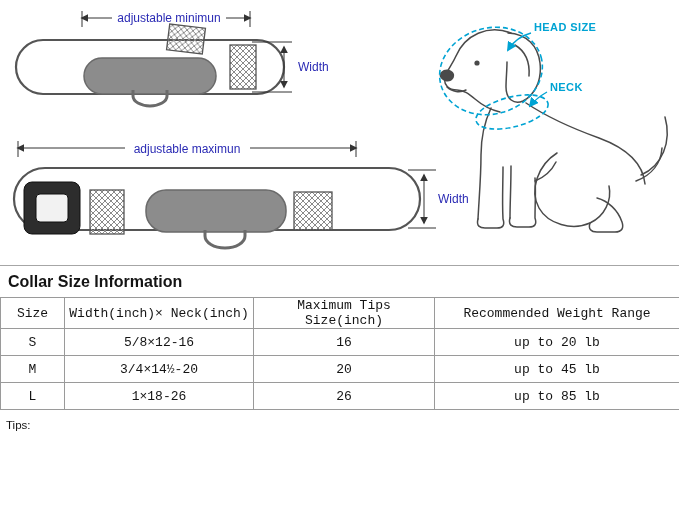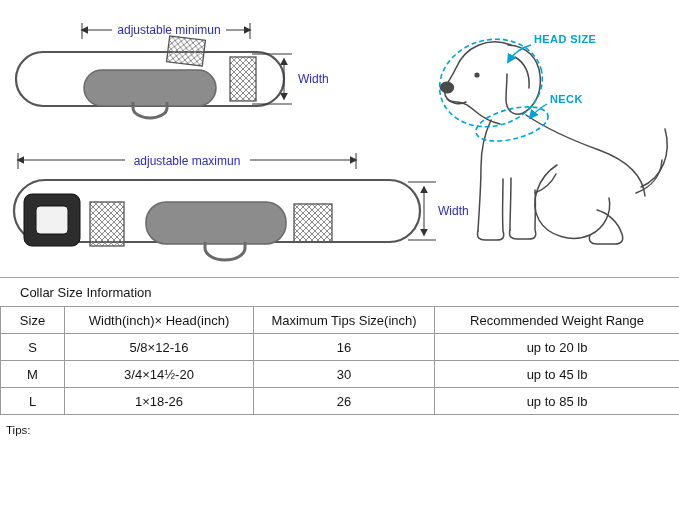--- a/index.html
+++ b/index.html
@@ -1,18 +1,18 @@
 <!DOCTYPE html>
 <html><head>
 <meta charset="utf-8">
 <style>
   html,body { margin:0; padding:0; background:#fff; }
   .page {
     width:679px; height:440px; background:#fff; overflow:hidden;
-    font-family:"Liberation Sans", sans-serif; color:#141414;margin-top:12px;
+    font-family:"Liberation Sans", sans-serif; color:#141414;
   }
   svg { display:block; }
 
   
   .dim-label  { font-family:"Liberation Sans",sans-serif; font-size:12px; fill:#2b2bb4; }
   .teal-label { font-family:"Liberation Sans",sans-serif; font-size:11px; font-weight:bold; fill:#00a3d3; letter-spacing:.4px; }
 
   
   .dim-line { stroke:#333; stroke-width:1; fill:none; }
   .tick     { stroke:#333; stroke-width:1; }
@@ -22,25 +22,25 @@
   .dring    { fill:none; stroke:#6a6a6a; stroke-width:3; }
   .buckle   { fill:#2d2d2d; stroke:#111; stroke-width:1; }
   .buckle-hole { fill:#f2f2f2; stroke:#111; stroke-width:1; }
   .dog      { fill:none; stroke:#4a4a4a; stroke-width:1.5; stroke-linecap:round; stroke-linejoin:round; }
   .dogfill  { fill:#4a4a4a; stroke:none; }
   .teal-dash  { fill:none; stroke:#00a3d3; stroke-width:1.6; stroke-dasharray:5 3; }
   .teal-arrow { fill:none; stroke:#00a3d3; stroke-width:1.4; }
 
   
   .info-rule { border-top:1px solid #a6a6a6; height:0; }
-  .section-title { font-size:13px; padding:7px 0 6px 20px; color:#141414; }
+  .section-title { font-size:16px; padding:7px 0 6px 8px; color:#141414;font-weight:bold; }
   table.size-table { width:679px; border-collapse:collapse; table-layout:fixed; }
   table.size-table th, table.size-table td {
     border:1px solid #9a9a9a; text-align:center; vertical-align:middle;
-    font-size:13px; font-weight:normal; height:26px; padding:0 12px; color:#141414;
+    font-size:13px; font-weight:normal; height:26px; padding:0 4px; color:#141414;font-family:Liberation Mono, monospace;
   }
 
   
   .tips { display:flex; align-items:flex-start; padding:7px 0 0 6px; font-size:11.5px; line-height:1.42; }
   .tips-label { color:#141414; margin-right:5px; white-space:nowrap; }
   .tip-red  { color:#e8251a; }
   .tip-blue { color:#2431d6; }
 </style>
 </head>
 <body>
@@ -134,36 +134,36 @@
   <table class="size-table">
     <colgroup>
       <col style="width:64px">
         <col style="width:189px">
         <col style="width:181px">
         <col style="width:245px">
     </colgroup>
     <thead>
       <tr>
         <th>Size</th>
-        <th>Width(inch)× Head(inch)</th>
+        <th>Width(inch)× Neck(inch)</th>
         <th>Maximum Tips Size(inch)</th>
         <th>Recommended Weight Range</th>
       </tr>
     </thead>
     <tbody>
       <tr>
         <td>S</td>
         <td>5/8×12-16</td>
         <td>16</td>
         <td>up to 20 lb</td>
       </tr>
       <tr>
         <td>M</td>
         <td>3/4×14½-20</td>
-        <td>30</td>
+        <td>20</td>
         <td>up to 45 lb</td>
       </tr>
       <tr>
         <td>L</td>
         <td>1×18-26</td>
         <td>26</td>
         <td>up to 85 lb</td>
       </tr>
     </tbody>
   </table>

